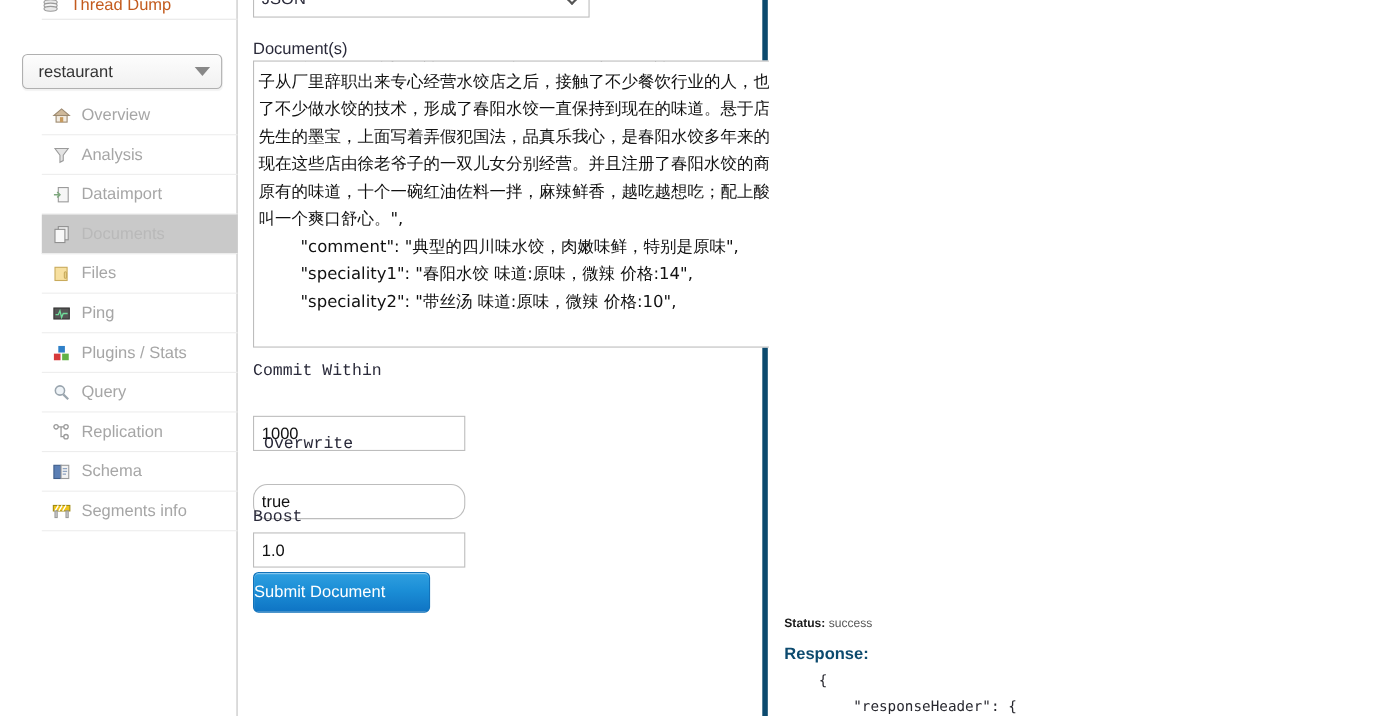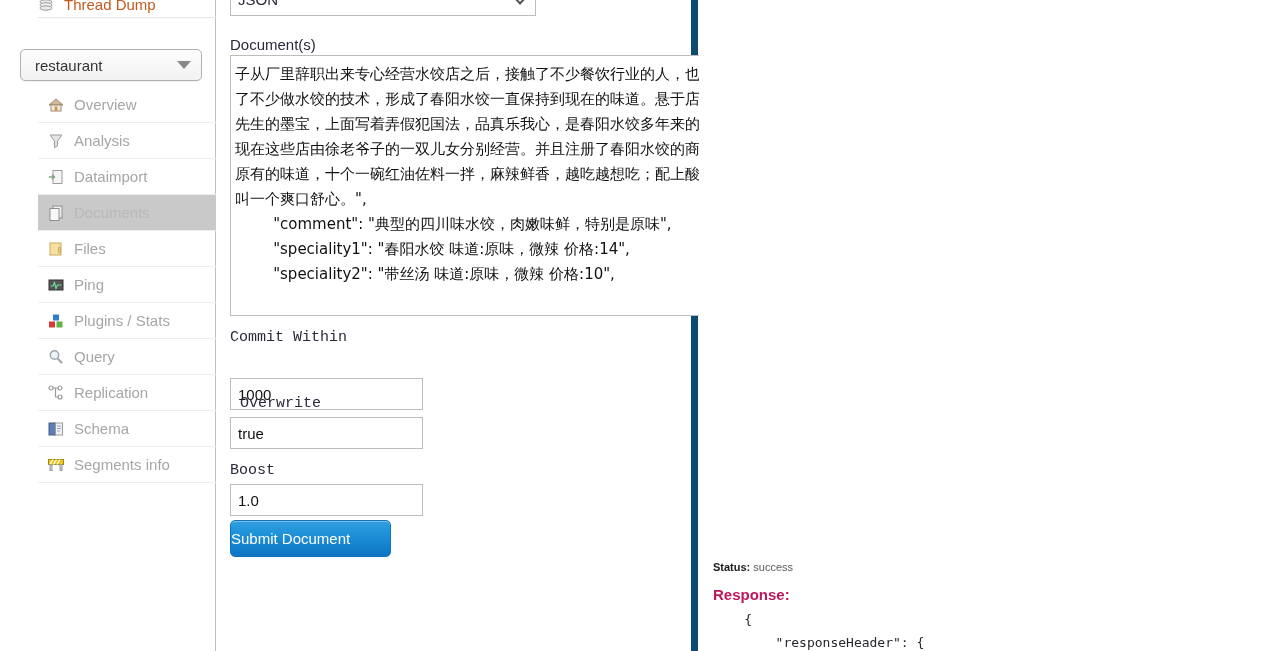--- a/index.html
+++ b/index.html
@@ -77,21 +77,21 @@
     display: flex; align-items: center; justify-content: center;
     margin-right: 4px;
     flex: none;
   }
 
   
   #main {
     position: absolute;
     left: 216px; top: 0;
     width: 482px; height: 651px;
-    border-right: 7px solid #0c4a6e;
+    border-right: 5px solid #0c4a6e;
     padding: 0 14px;
   }
 
   #doctype-select {
     position: absolute; left: 14px; top: -18px;
     width: 306px; height: 34px;
     border: 1px solid #bdbdbd;
     background: #fff;
     display: flex; align-items: center;
     padding: 0 8px 0 7px;
@@ -165,21 +165,21 @@
     background: #fff;
     display: flex; align-items: center;
     padding-left: 7px;
     font-size: 15px;
     color: #111;
   }
 
   #label-commit  { top: 329px; }
   #input-commit  { top: 378px; }
   #label-over    { top: 395px; margin-left: 10px; }
-  #input-over    { top: 417px; }
+  #input-over    { top: 440px; border-radius: 13px; }
   #label-boost   { top: 462px; }
   #input-boost   { top: 484px; }
 
   #submit-btn {
     position: absolute;
     left: 14px; top: 520px;
     width: 161px; height: 37px;
     border: 1px solid #1273ba;
     border-radius: 5px;
     background: linear-gradient(to bottom, #2f9fe0 0%, #1b8ed6 45%, #0f74c4 100%);
@@ -199,21 +199,21 @@
     padding: 0 14px;
   }
   #status-line {
     position: absolute; left: 14px; top: 561px;
     font-size: 11px; color: #333;
   }
   #status-line b { color: #1a1a1a; }
   #status-line .val { color: #5a5a5a; }
   #response-label {
     position: absolute; left: 14px; top: 586px;
-    font-size: 15px; font-weight: bold; color: #be185d;
+    font-size: 15px; font-weight: bold; color: #0c4a6e;
   }
   #response-body {
     position: absolute; left: 14px; top: 608px;
     font-family: "DejaVu Sans Mono", monospace;
     font-size: 13px;
     line-height: 23px;
     color: #27272e;
     white-space: pre;
   }
 </style>

